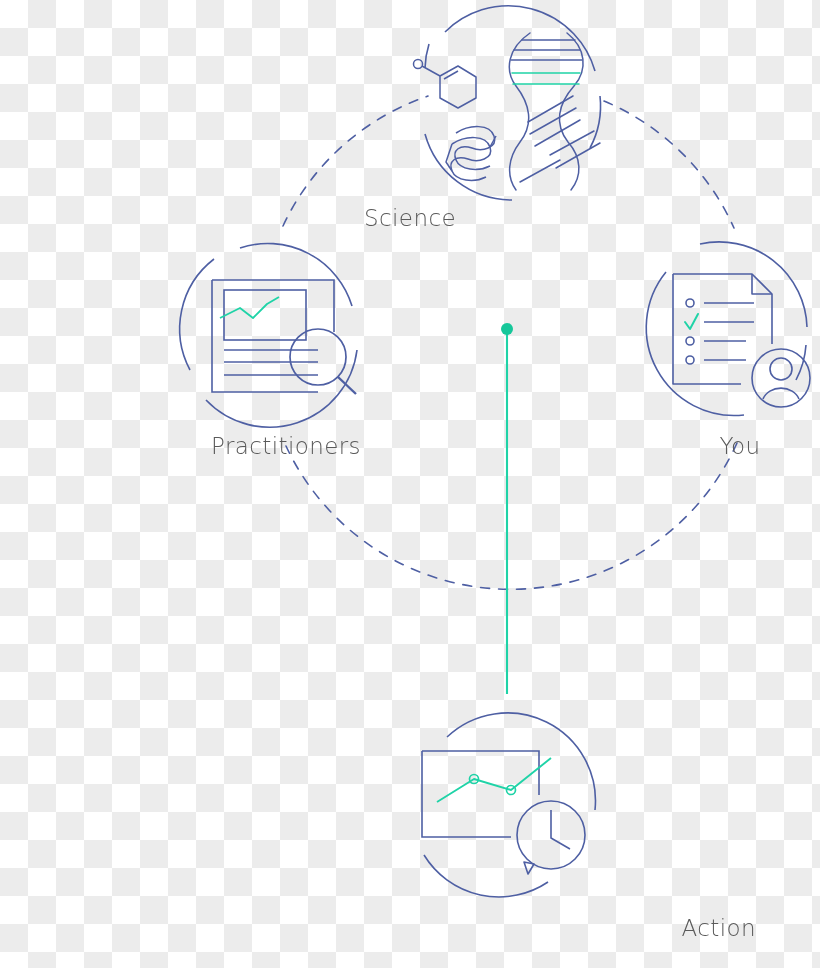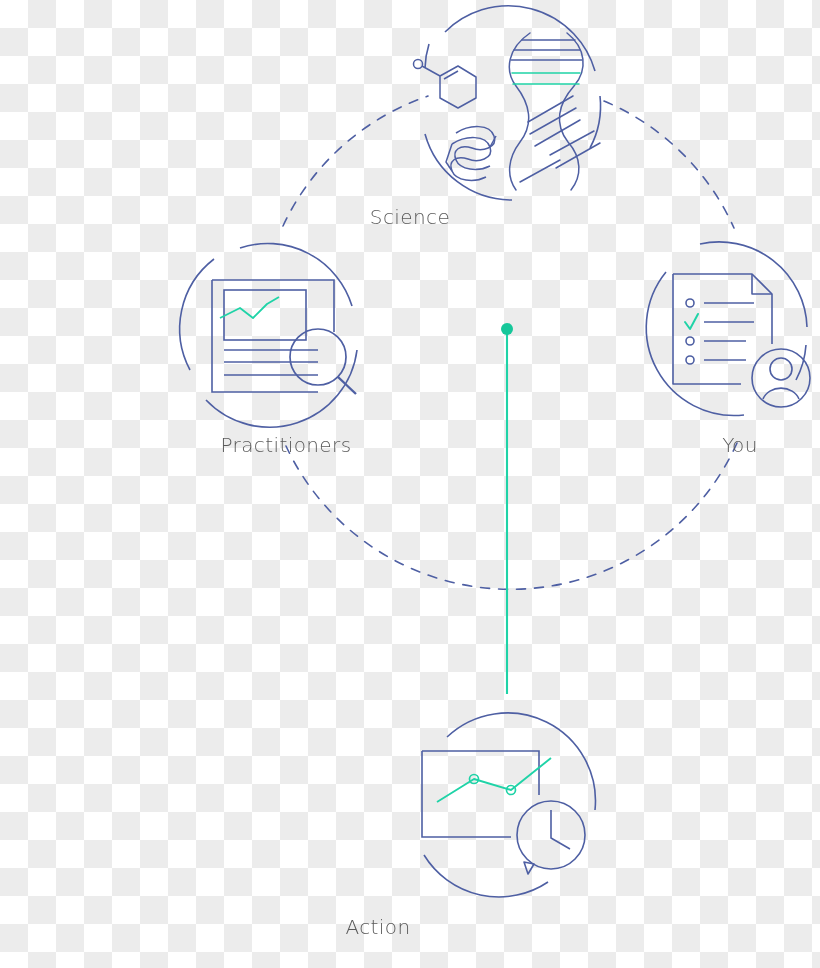--- a/index.html
+++ b/index.html
@@ -24,30 +24,30 @@
     background-size: 56px 56px;
     background-position: 0 0, 28px 28px;
   }
   #diagram {
     position: absolute;
     inset: 0;
   }
   .node-label {
     position: absolute;
     color: #5a5a5a;
-    font-size: 20px;
+    font-size: 23px;
     letter-spacing: 0.4px;
     white-space: nowrap;
     font-family: "DejaVu Sans", "Liberation Sans", sans-serif;
     font-weight: 300;
   }
   #label-science   { left: 0; top: 205px; width: 820px; text-align: center; }
   #label-practitioners { left: 116px; top: 433px; width: 340px; text-align: center; }
   #label-you       { left: 650px; top: 433px; width: 180px; text-align: center; }
-  #label-action    { left: 0; top: 915px; width: 756px; text-align: center; }
+  #label-action    { left: 0; top: 915px; width: 756px; text-align: right; }
 </style>
 </head>
 <body>
 
 <div id="checker"></div>
 
 <div id="diagram">
 
   <svg width="820" height="968" viewBox="0 0 820 968" xmlns="http://www.w3.org/2000/svg">
 

